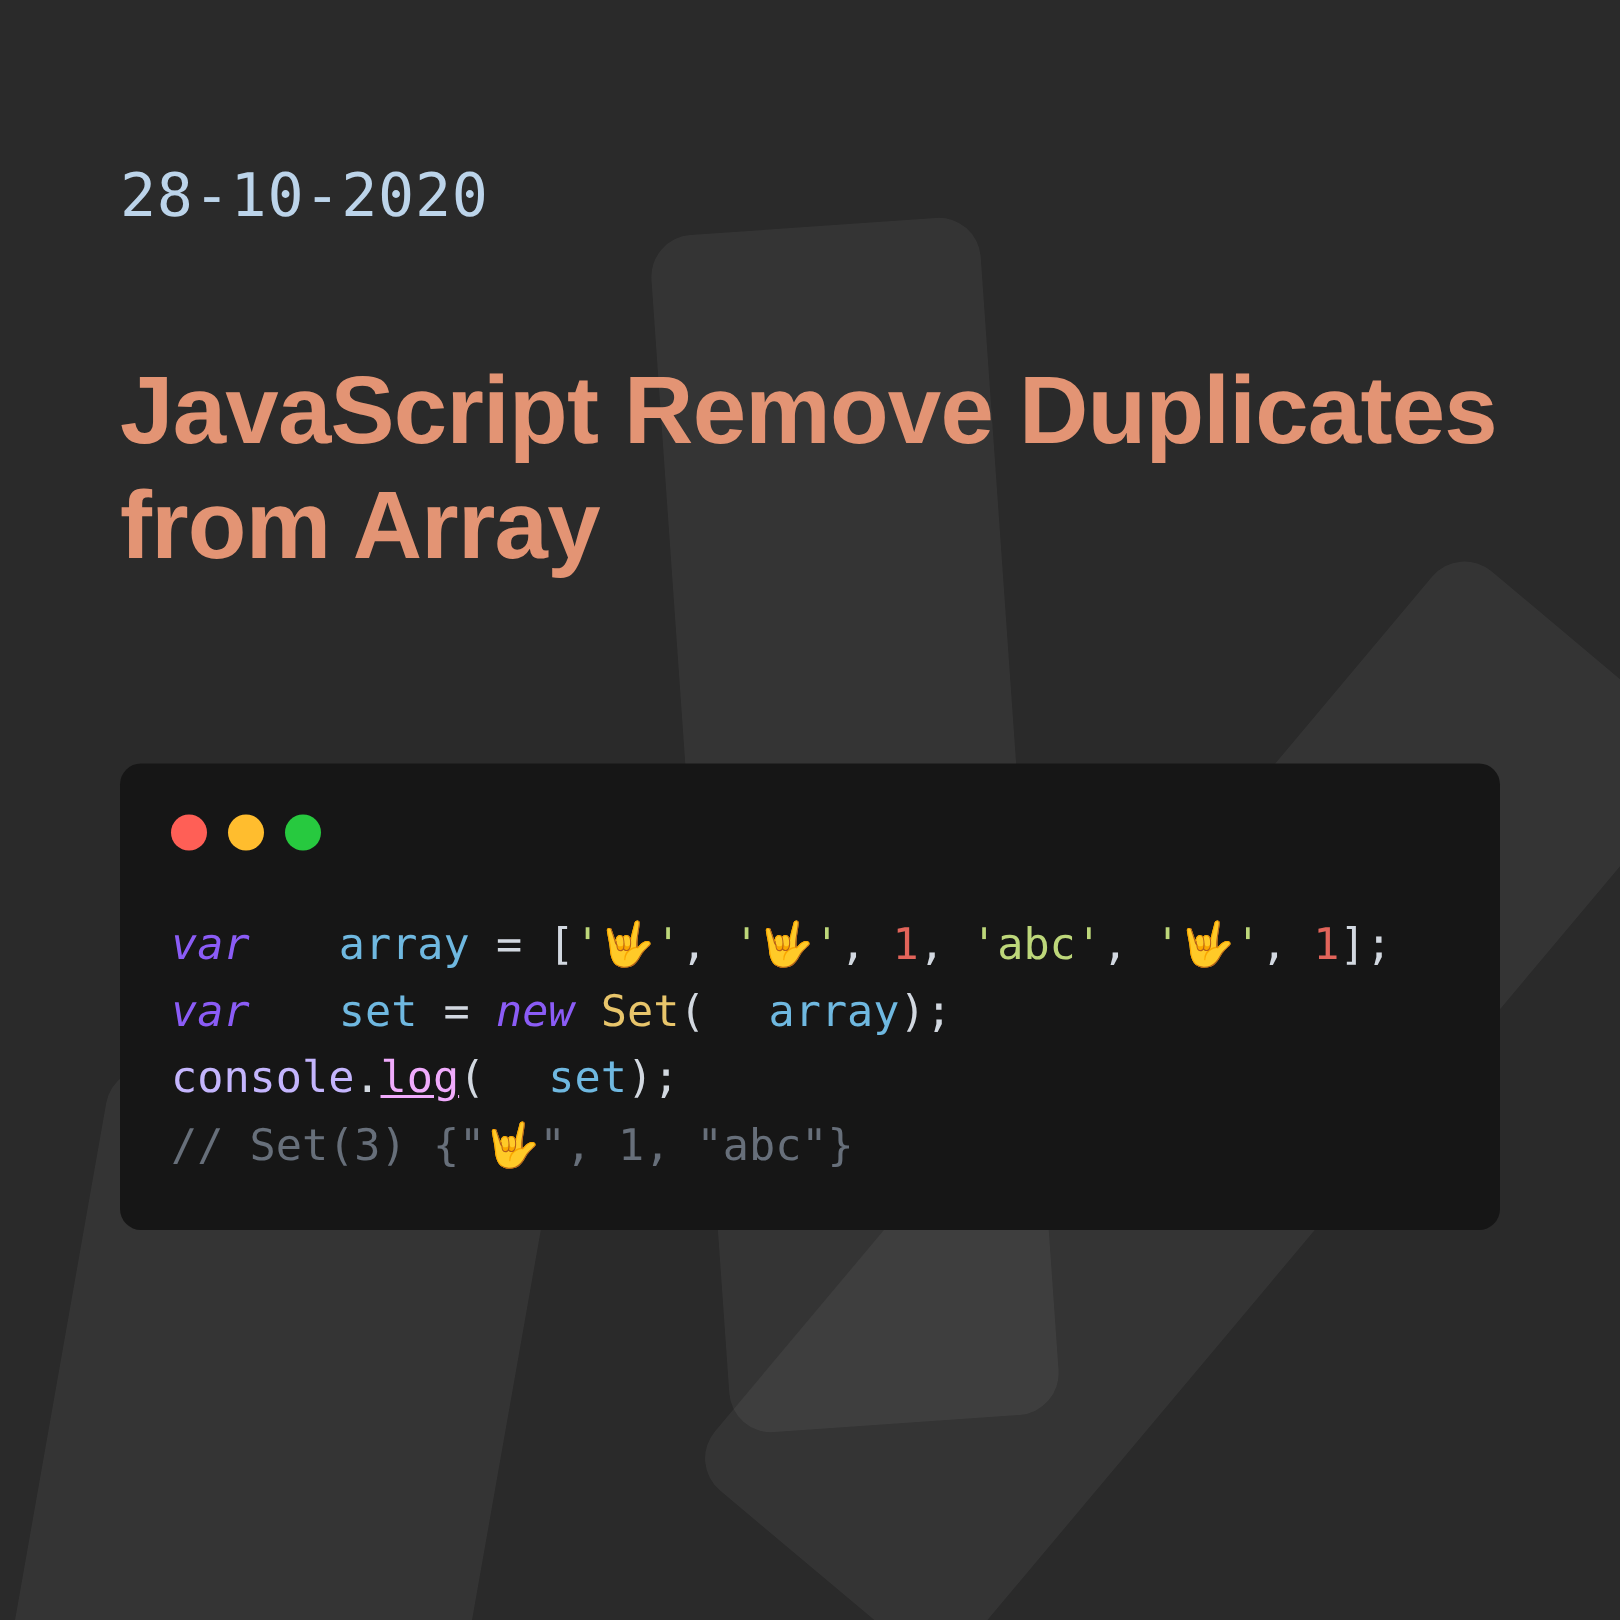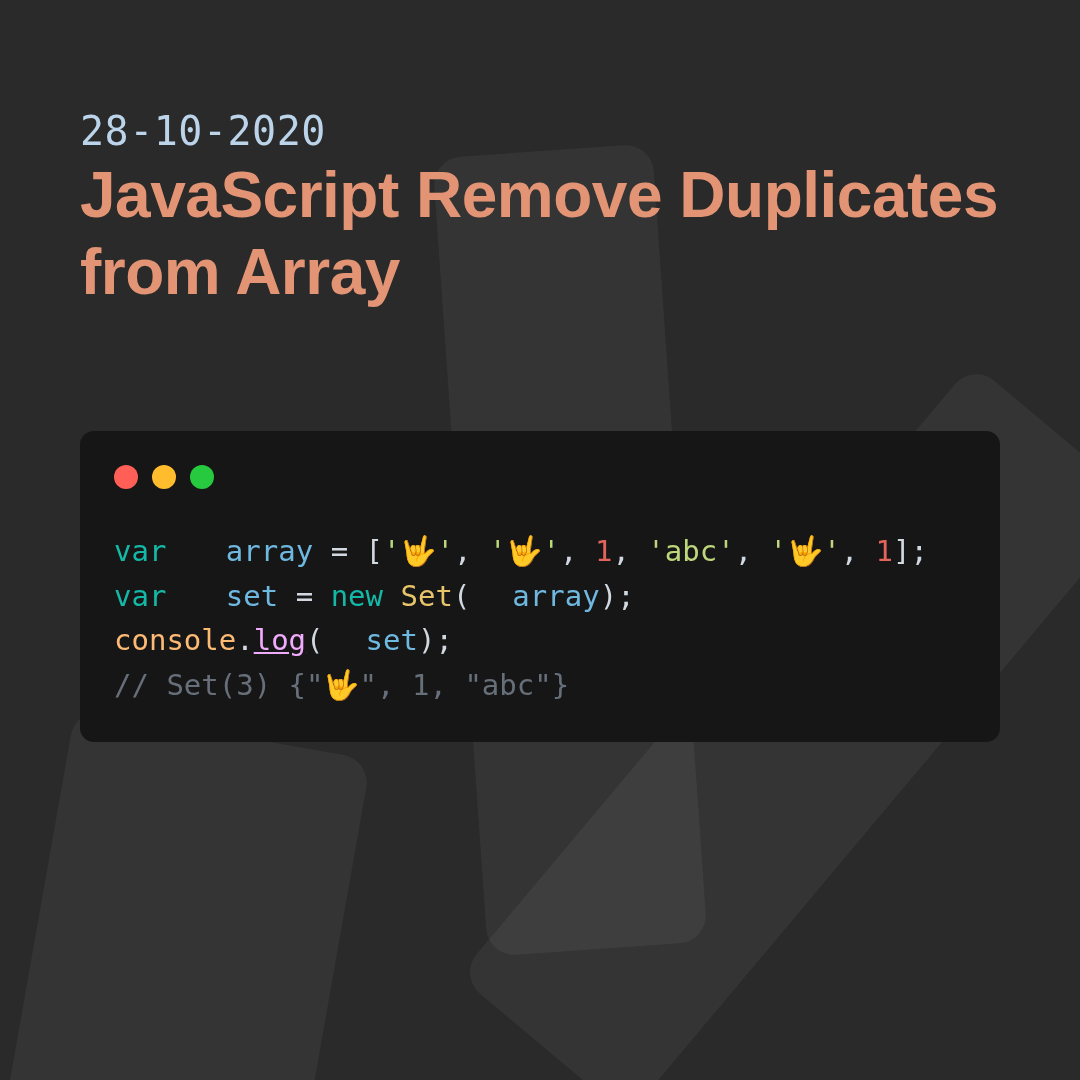--- a/index.html
+++ b/index.html
@@ -27,20 +27,21 @@
     padding: 105px 80px 0 80px;
   }
   .header-label {
     font-family: ui-monospace, "SF Mono", Menlo, Monaco, Consolas, monospace;
     color: #bcd4ea;
     font-size: 40px;
     line-height: 1.3;
     letter-spacing: 0.5px;
   }
   .title {
+    margin-top: 78px;
     color: #e39474;
     font-size: 64px;
     font-weight: 700;
     line-height: 1.2;
     letter-spacing: -0.5px;
   }
   .code-block {
     margin-top: 120px;
     background: #161616;
     border-radius: 14px;
@@ -48,29 +49,29 @@
   }
   .dots { display: flex; gap: 14px; margin-bottom: 40px; }
   .dot { width: 24px; height: 24px; border-radius: 50%; }
   .code {
     font-family: ui-monospace, "SF Mono", Menlo, Monaco, Consolas, monospace;
     font-size: 29px;
     line-height: 1.55;
     white-space: pre;
     color: #d2d8e0;
   }
-  .tk-kw   { color: #14b8a6; }
+  .tk-kw   { color: #8b5cf6; font-style: italic; }
   .tk-id   { color: #6fb8e0; margin-left: 42px; }
   .tk-op   { color: #d2d8e0; }
   .tk-pn   { color: #d2d8e0; }
   .tk-str  { color: #bdd77a; }
   .tk-num  { color: #e2645a; }
   .tk-cls  { color: #e8c56b; }
   .tk-fn   { color: #f0abfc; text-decoration: underline; }
-  .tk-obj  { color: #fdba74; margin-top: 36px; }
+  .tk-obj  { color: #c4b5fd; margin-top: 36px; }
   .tk-cmt  { color: #676f7a; }
 </style>
 </head>
 <body>
 
 <div class="bg-shapes">
   <div class="bg-shape" style="width:220px;height:800px;left:460px;top:150px;transform:rotate(-4deg);"></div>
   <div class="bg-shape" style="width:220px;height:800px;left:690px;top:340px;transform:rotate(40deg);"></div>
   <div class="bg-shape" style="width:300px;height:500px;left:30px;top:730px;transform:rotate(10deg);"></div>
 </div>

